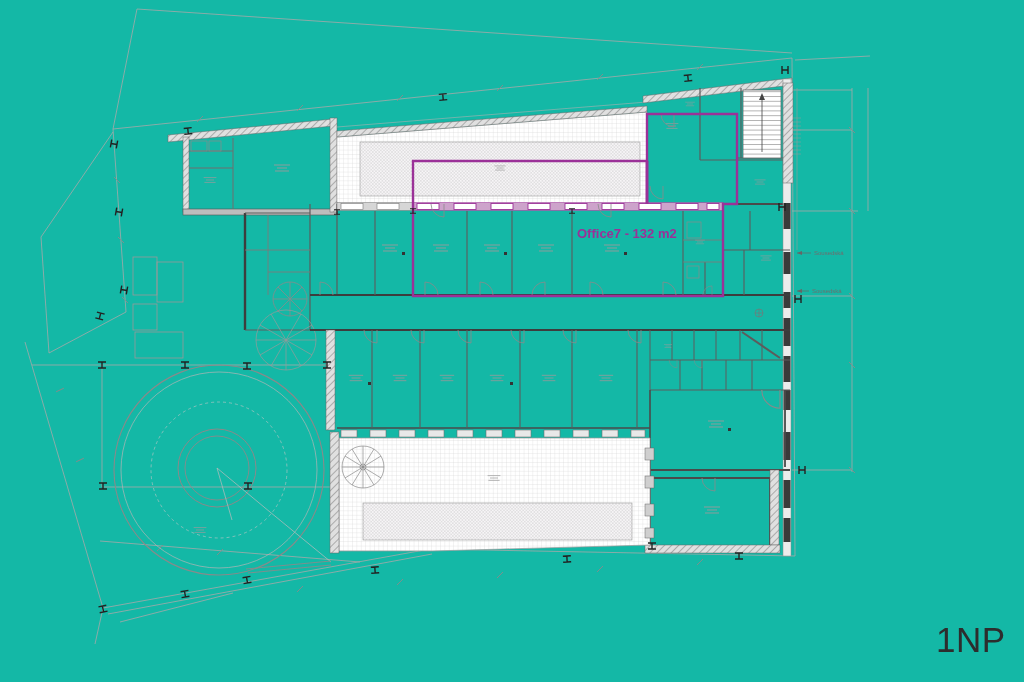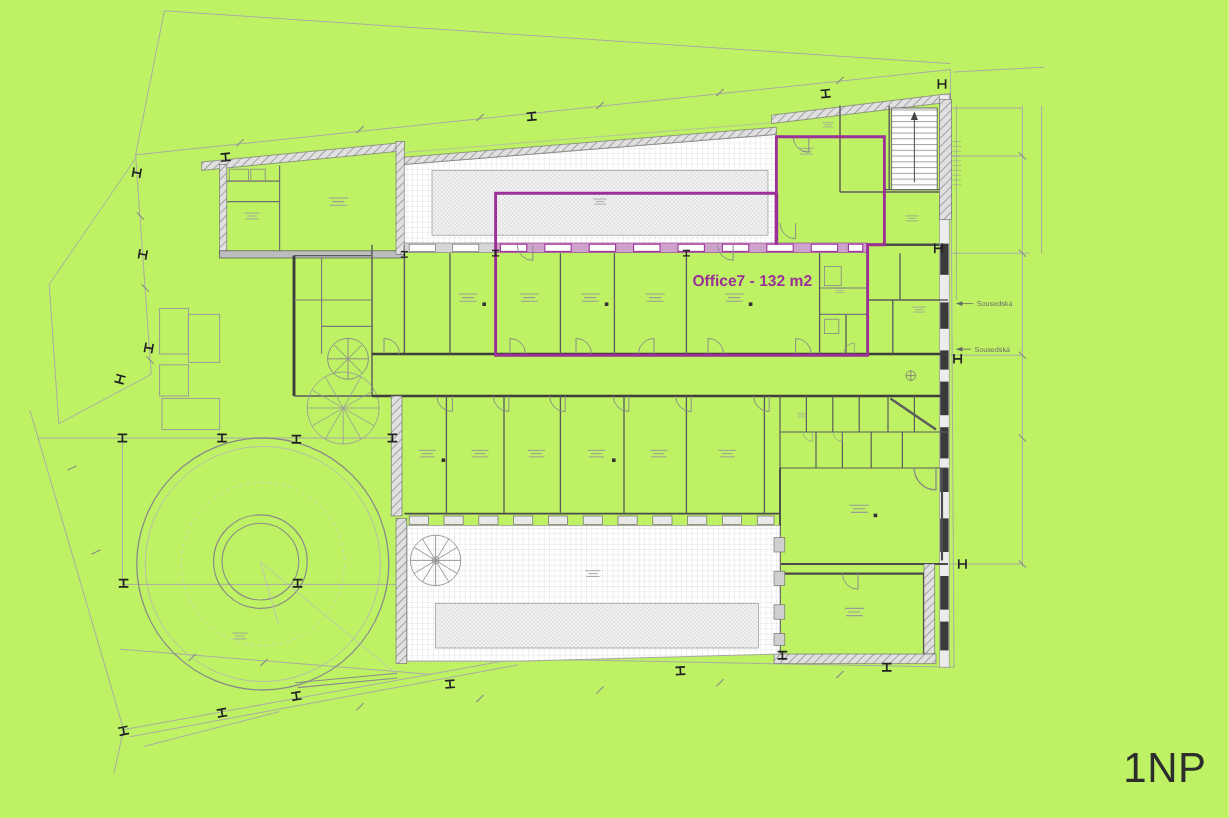--- a/index.html
+++ b/index.html
@@ -1,16 +1,16 @@
 <!DOCTYPE html>
 <html><head>
 <meta charset="utf-8">
 <style>
   html,body{margin:0;padding:0;background:#ffffff;width:1024px;height:682px;overflow:hidden;}
-  .plan-wrap{position:relative;width:1024px;height:682px;font-family:"Liberation Sans",sans-serif;background:#bef264;}
+  .plan-wrap{position:relative;width:1024px;height:682px;font-family:"Liberation Sans",sans-serif;background:#14b8a6;}
   svg{display:block;}
   text{font-family:"Liberation Sans",sans-serif;}
   .office-label{font-weight:bold;font-size:13px;fill:#9b3198;}
   .floor-label{font-size:35px;fill:#2d2d2d;letter-spacing:0.5px;}
   .tiny-note{font-size:6px;fill:#6e6e6e;}
 </style>
 </head>
 <body>
 
 <div class="plan-wrap">

